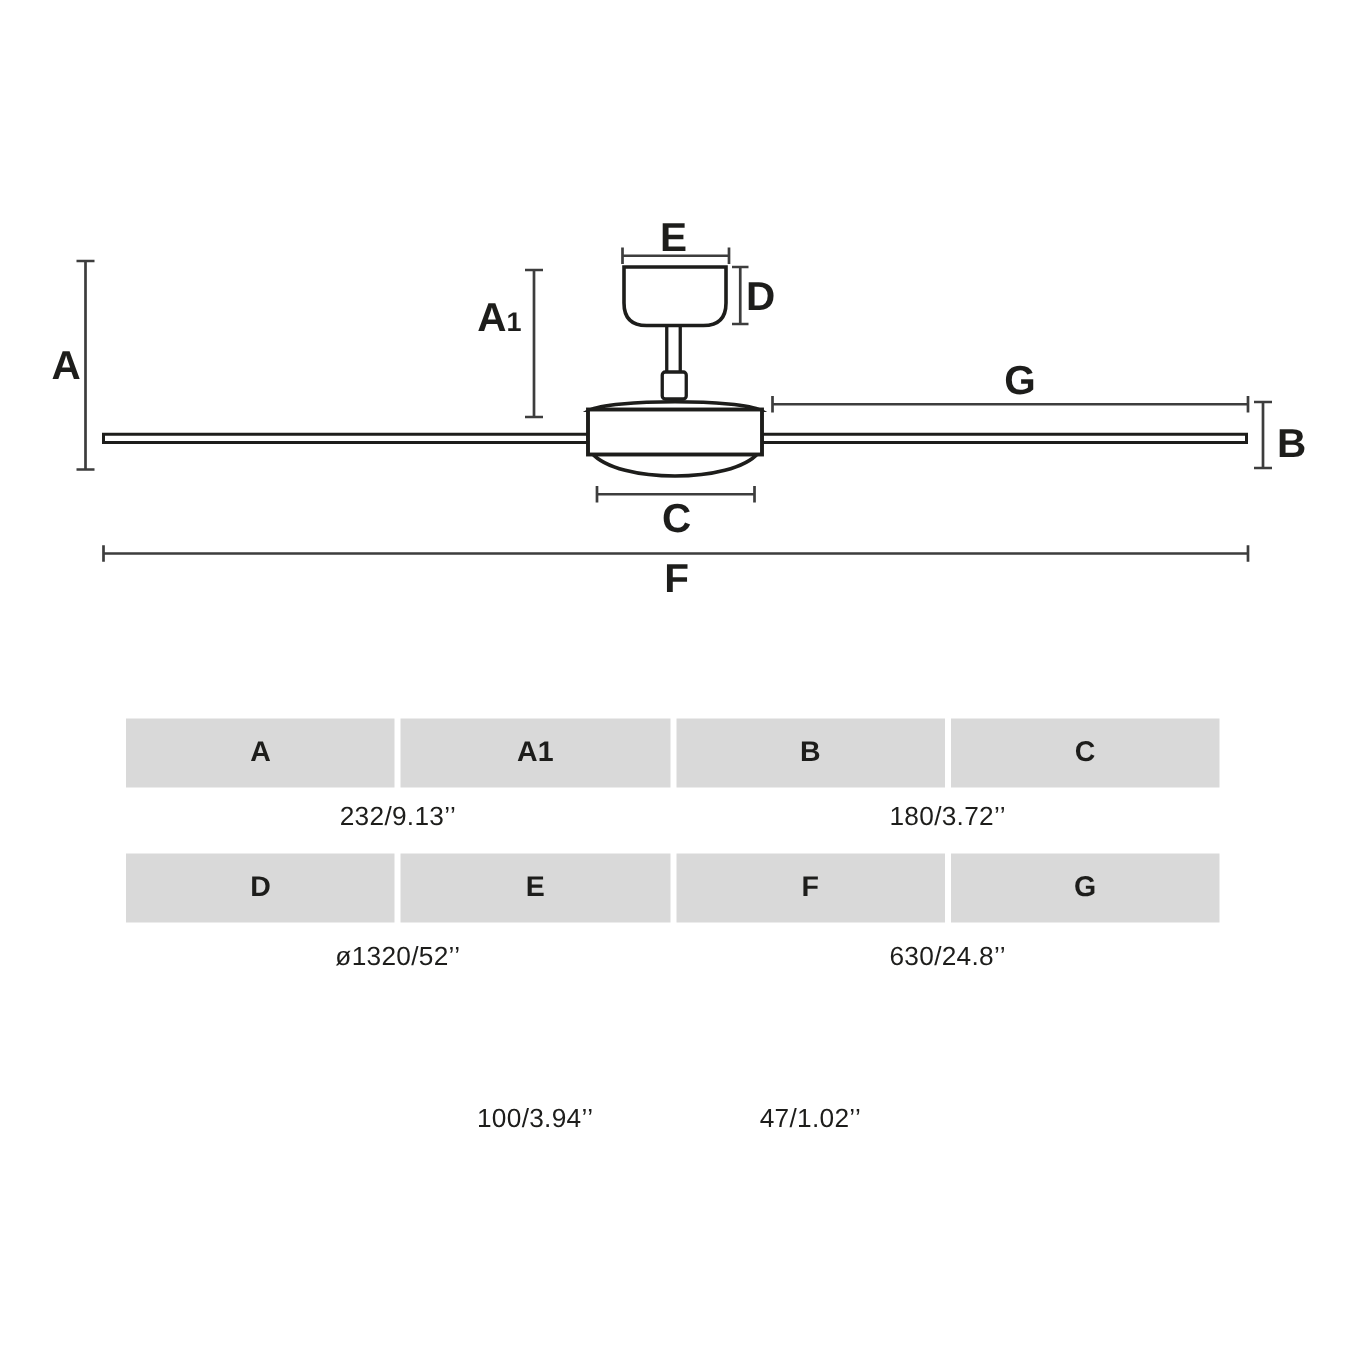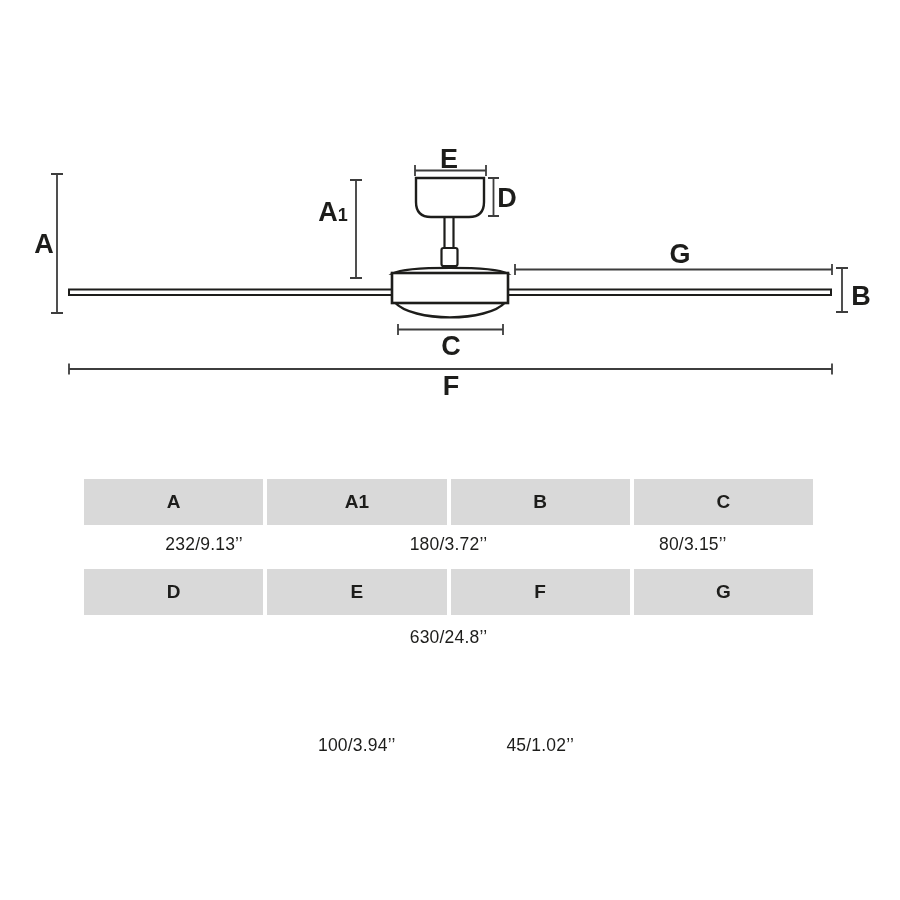--- a/index.html
+++ b/index.html
@@ -76,31 +76,31 @@
 
   <div class="trow" style="top:479px">
     <div class="hcell">A</div>
     <div class="hcell">A1</div>
     <div class="hcell">B</div>
     <div class="hcell">C</div>
   </div>
   <div class="trow vrow" style="top:526px">
     <div class="vcell">232/9.13’’</div>
     <div class="vcell">180/3.72’’</div>
-    <div class="vcell">80/3.15’’</div>
   </div>
 
   <div class="trow" style="top:569px">
     <div class="hcell">D</div>
     <div class="hcell">E</div>
     <div class="hcell">F</div>
     <div class="hcell">G</div>
   </div>
   <div class="trow vrow" style="top:619px">
+    <div class="vcell">ø1320/52’’</div>
     <div class="vcell">630/24.8’’</div>
   </div>
 
   <div class="trow narrow vrow" style="top:727px">
     <div class="vcell">100/3.94’’</div>
-    <div class="vcell">45/1.02’’</div>
+    <div class="vcell">47/1.02’’</div>
   </div>
 
 </div>
 
 </body></html>

